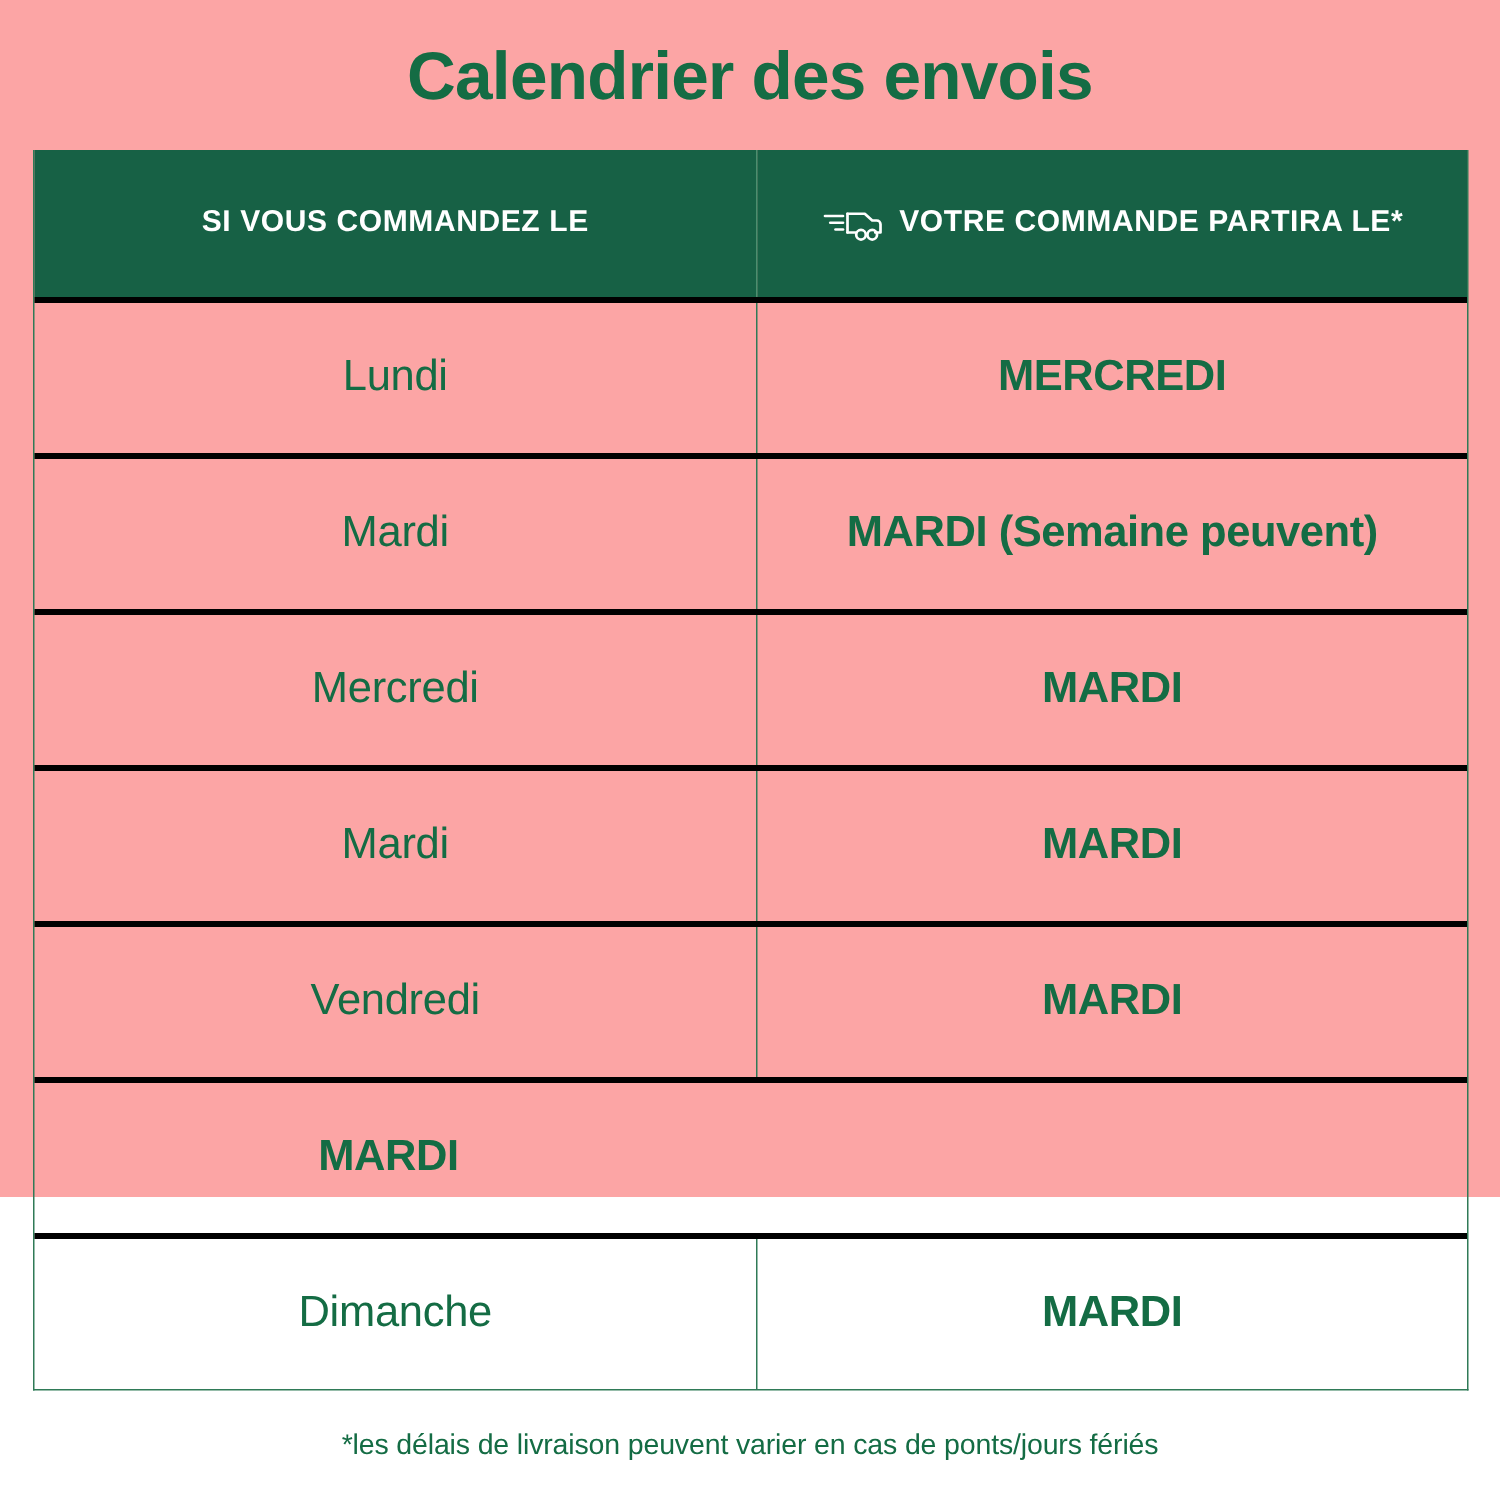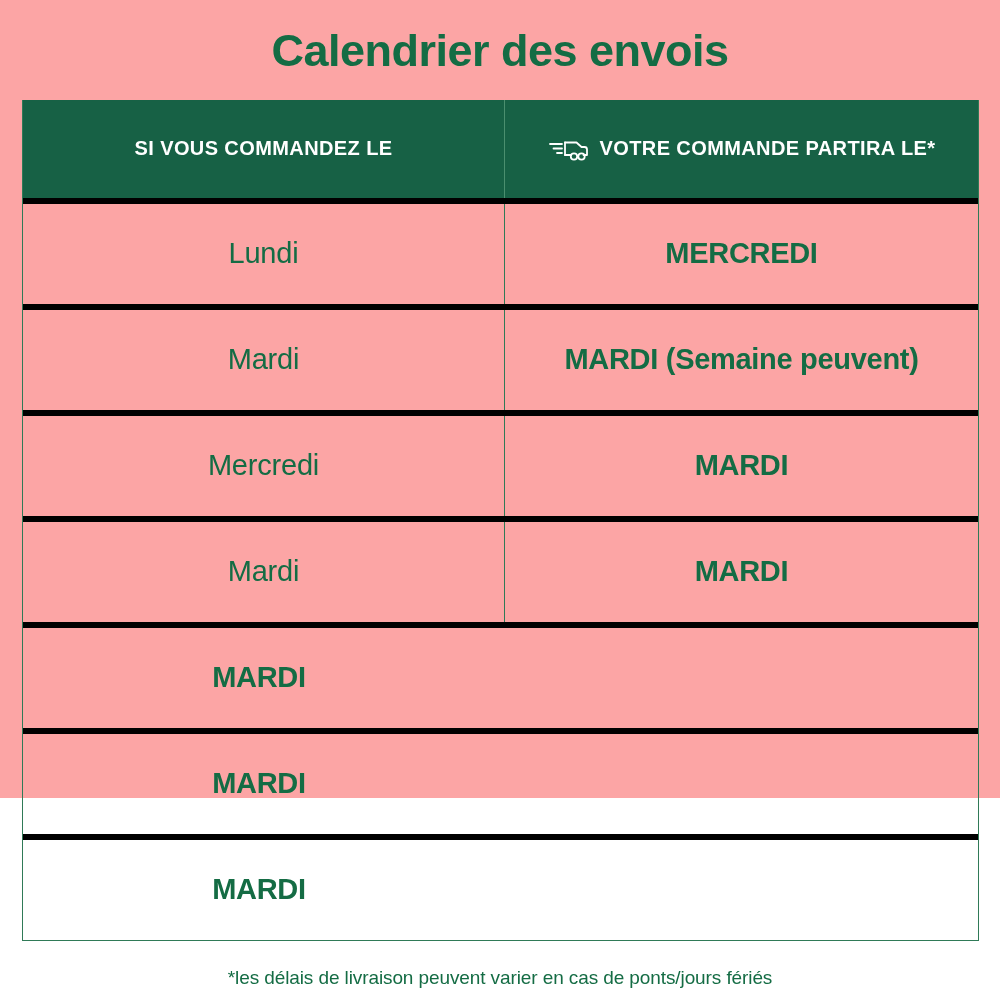--- a/index.html
+++ b/index.html
@@ -55,21 +55,21 @@
   }
   .col-left {
     width: 484px;
     border-right: 1px solid #2f7a57;
   }
   .col-right {
     width: 473px;
   }
   .head-row .col-left { border-right: 1px solid #4b8f6f; }
   .body-row {
-    border-top: 6px solid #000000;
+    border-top: 4px solid #000000;
   }
   .body-row:first-of-type { border-top: none; }
   .body-row .cell {
     height: 100px;
     color: #146c44;
   }
   .day-label {
     font-size: 29px;
     font-weight: 500;
     letter-spacing: -0.2px;
@@ -160,32 +160,38 @@
     <div class="row body-row">
       <div class="cell col-left">
         <span class="day-label">Mardi</span>
       </div>
       <div class="cell col-right">
         <span class="ship-label">MARDI</span>
       </div>
     </div>
 
     <div class="row body-row">
+      <div class="cell col-left">
+        <span class="day-label">Vendredi</span>
+      </div>
       <div class="cell col-right">
         <span class="ship-label">MARDI</span>
       </div>
     </div>
 
     <div class="row body-row">
       <div class="cell col-right">
         <span class="ship-label">MARDI</span>
       </div>
     </div>
 
     <div class="row body-row">
+      <div class="cell col-left">
+        <span class="day-label">Dimanche</span>
+      </div>
       <div class="cell col-right">
         <span class="ship-label">MARDI</span>
       </div>
     </div>
 
   </div>
 
   <div class="footnote">*les délais de livraison peuvent varier en cas de ponts/jours fériés</div>
 
 </div>

